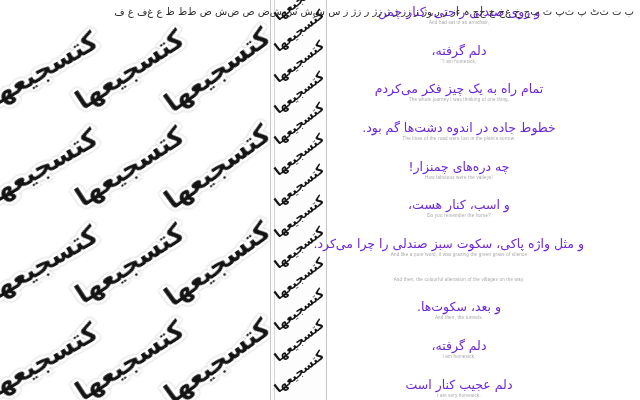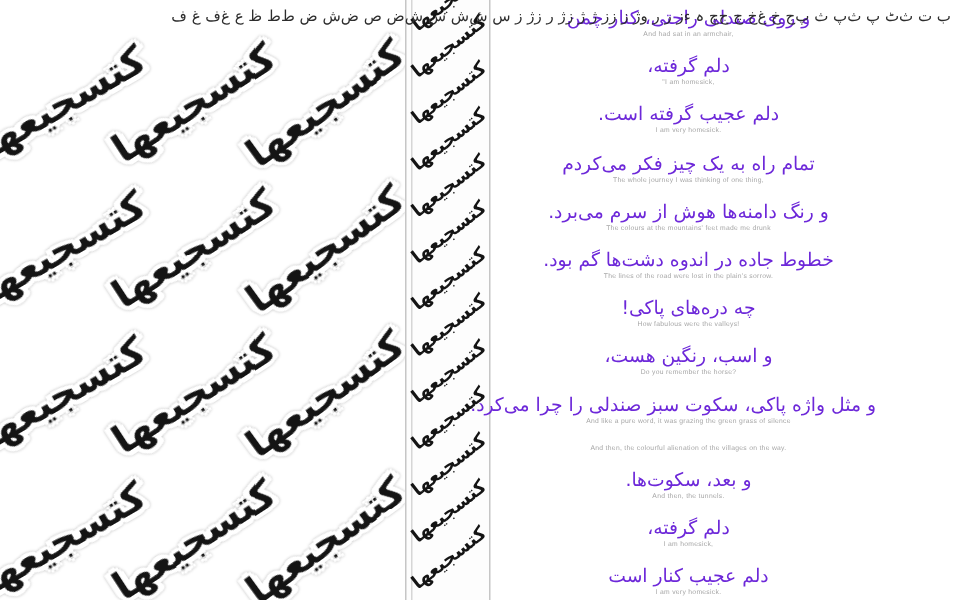--- a/index.html
+++ b/index.html
@@ -146,41 +146,33 @@
   <div class="poem-panel">
       <div class="poem-line">
         <div class="poem-fa">و روی صندلی راحتی، کنار چمن</div>
         <div class="poem-en">And had sat in an armchair,</div>
       </div>
       <div class="poem-line">
         <div class="poem-fa">دلم گرفته،</div>
         <div class="poem-en">"I am homesick,</div>
       </div>
       <div class="poem-line">
-        <div class="poem-fa">دلم عجیب گرفته است.</div>
-        <div class="poem-en">I am very homesick.</div>
-      </div>
-      <div class="poem-line">
         <div class="poem-fa">تمام راه به یک چیز فکر می‌کردم</div>
         <div class="poem-en">The whole journey I was thinking of one thing,</div>
       </div>
       <div class="poem-line">
-        <div class="poem-fa">و رنگ دامنه‌ها هوش از سرم می‌برد.</div>
-        <div class="poem-en">The colours at the mountains' feet made me drunk</div>
-      </div>
-      <div class="poem-line">
         <div class="poem-fa">خطوط جاده در اندوه دشت‌ها گم بود.</div>
         <div class="poem-en">The lines of the road were lost in the plain's sorrow.</div>
       </div>
       <div class="poem-line">
-        <div class="poem-fa">چه دره‌های پاکی!</div>
+        <div class="poem-fa">چه دره‌های چمنزار!</div>
         <div class="poem-en">How fabulous were the valleys!</div>
       </div>
       <div class="poem-line">
-        <div class="poem-fa">و اسب، رنگین هست،</div>
+        <div class="poem-fa">و اسب، کنار هست،</div>
         <div class="poem-en">Do you remember the horse?</div>
       </div>
       <div class="poem-line">
         <div class="poem-fa">و مثل واژه پاکی، سکوت سبز صندلی را چرا می‌کرد.</div>
         <div class="poem-en">And like a pure word, it was grazing the green grass of silence</div>
       </div>
       <div class="poem-line">
         <div class="poem-en">And then, the colourful alienation of the villages on the way.</div>
       </div>
       <div class="poem-line">

